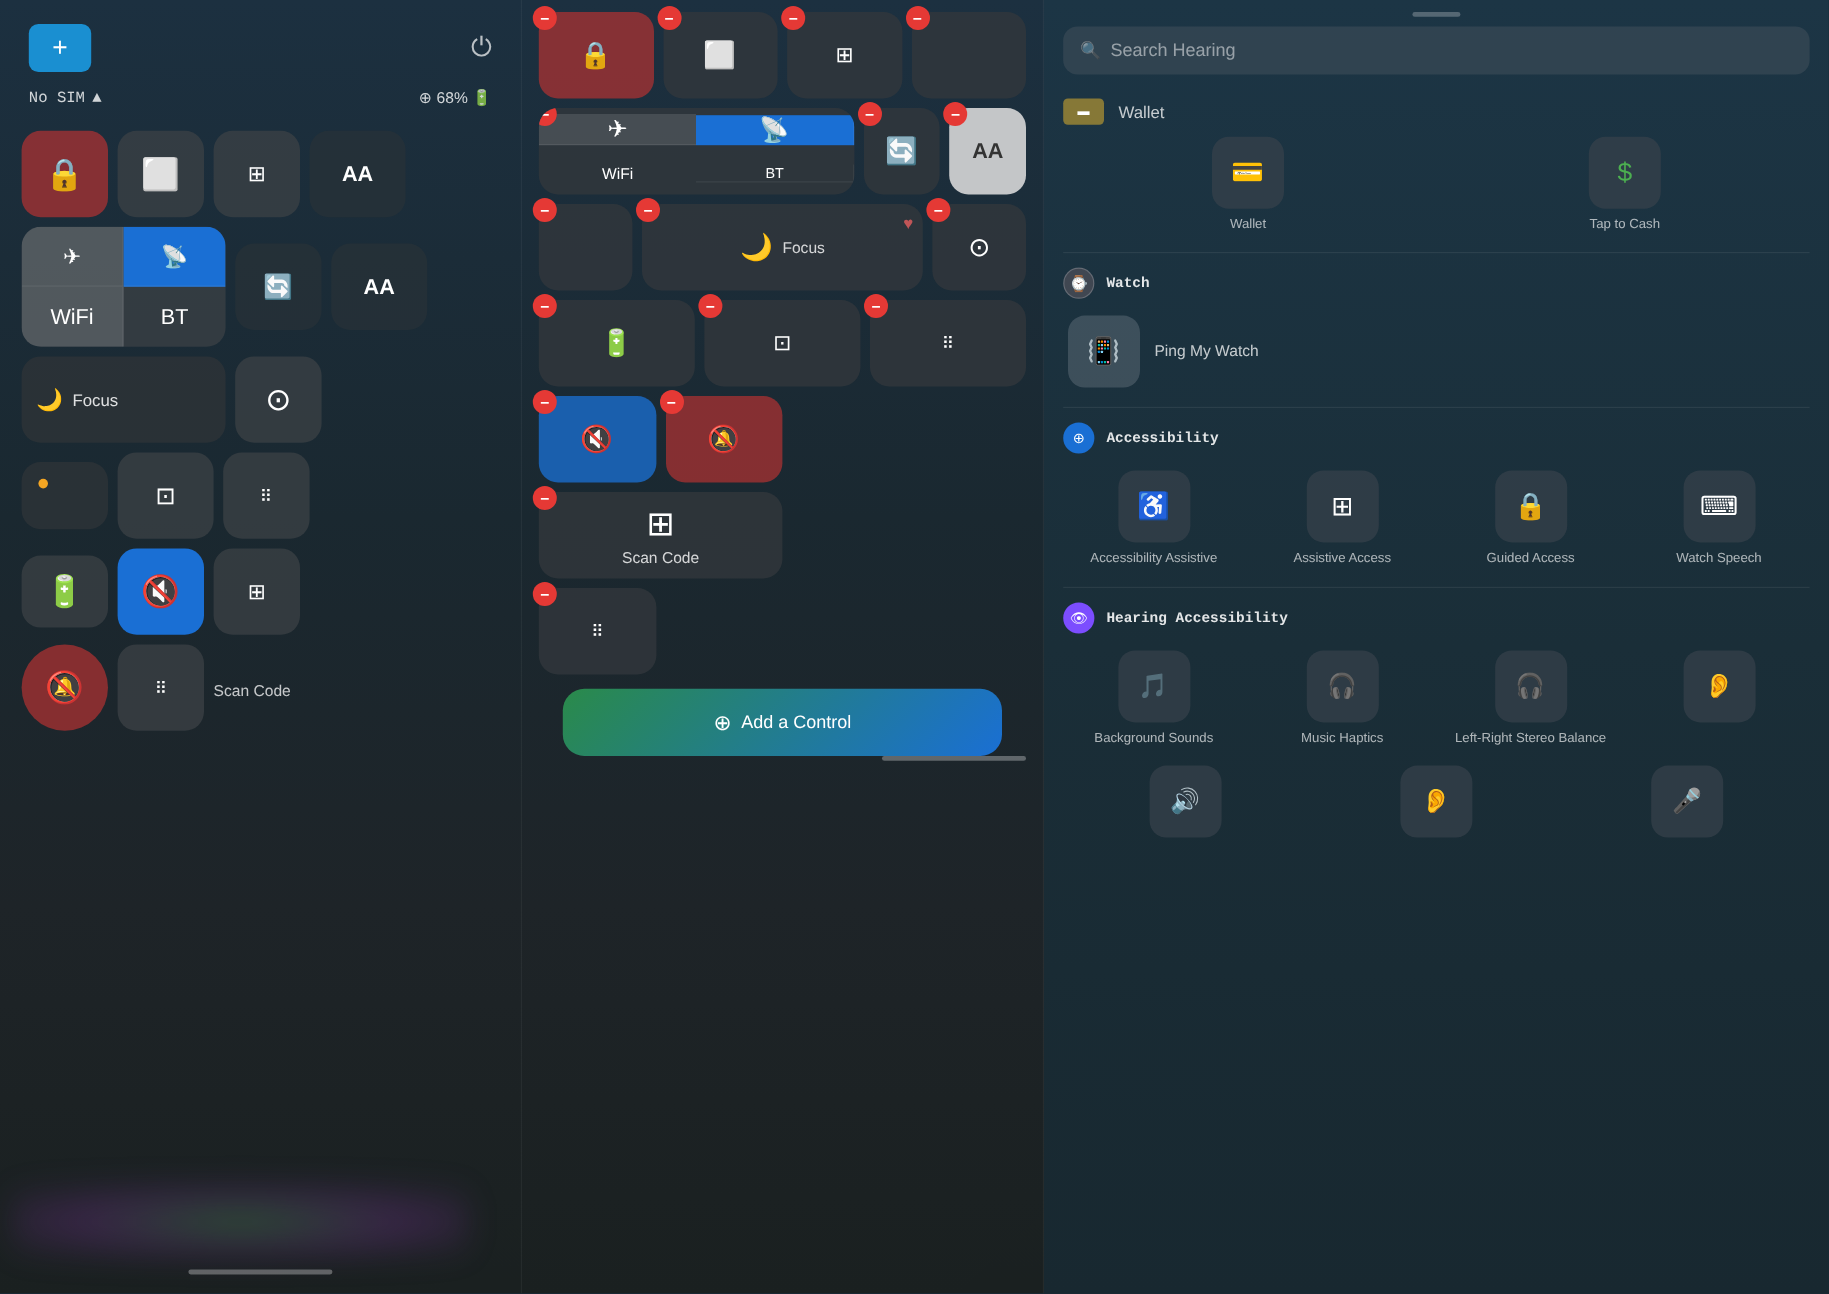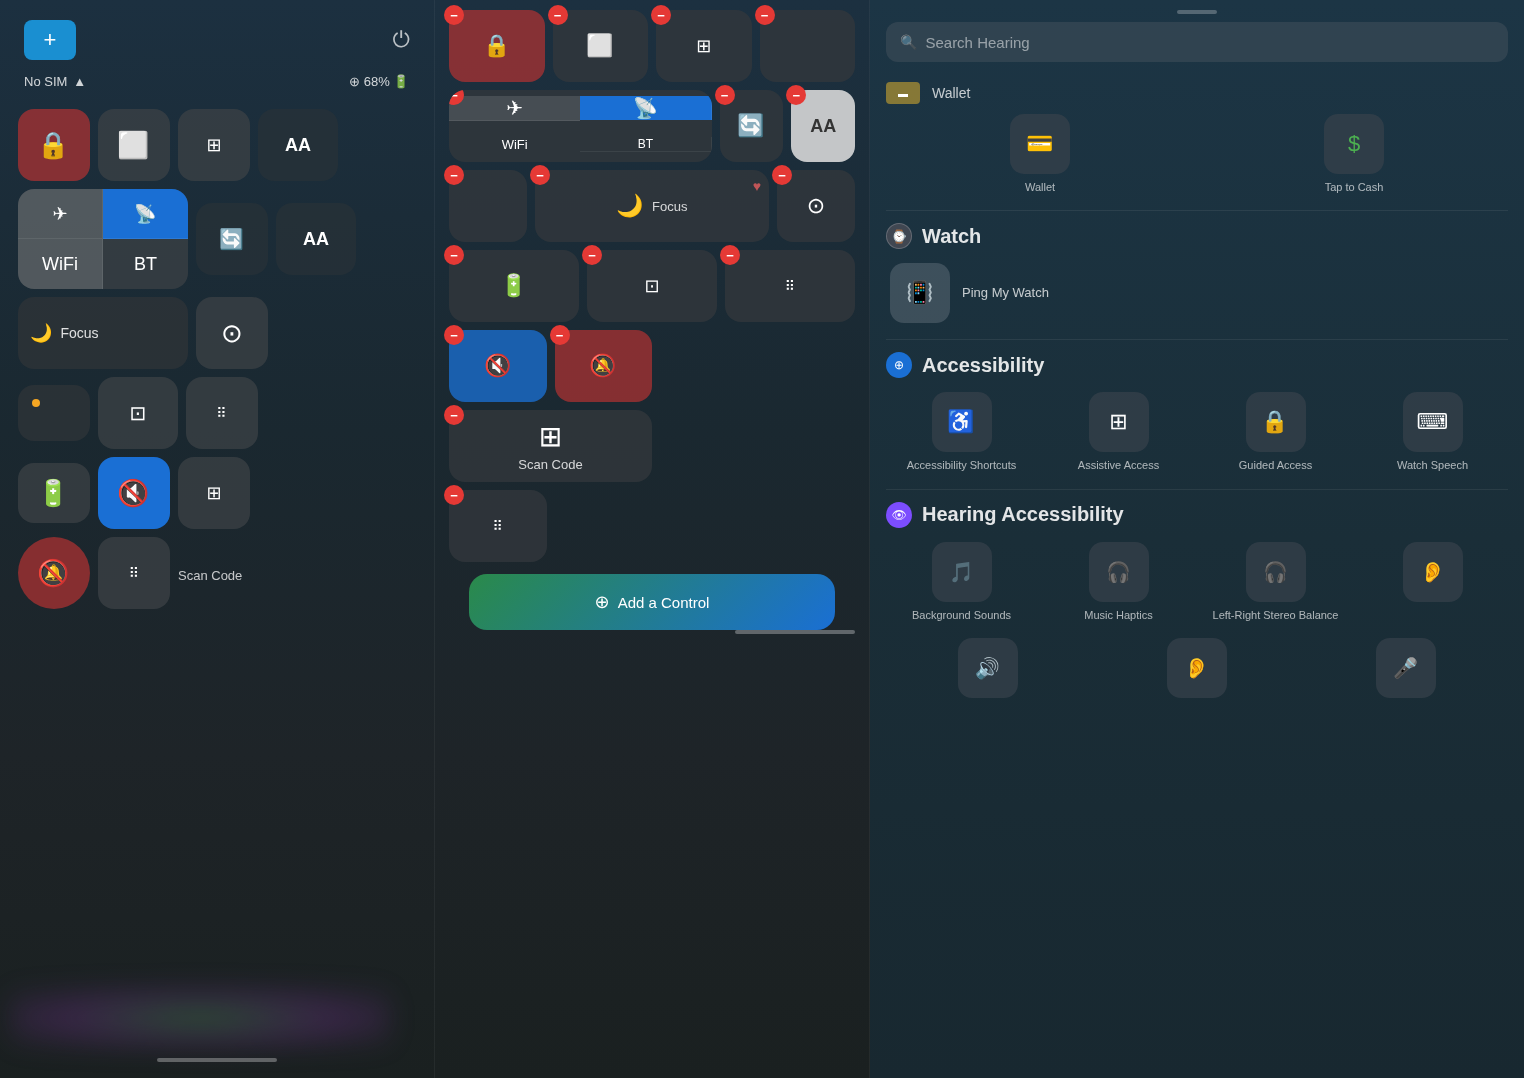--- a/index.html
+++ b/index.html
@@ -55,21 +55,21 @@
 
     .status-bar {
       display: flex;
       justify-content: space-between;
       align-items: center;
       padding: 4px 24px 10px;
       font-size: 13px;
       color: rgba(255,255,255,0.8);
     }
 
-    .status-left { display: flex; align-items: center; gap: 6px; }
+    .status-left { display: flex; align-items: center; gap: 6px; font-family: Liberation Mono, monospace; }
     .status-right { display: flex; align-items: center; gap: 4px; }
 
     .cc-grid {
       padding: 10px 18px;
       display: flex;
       flex-direction: column;
       gap: 8px;
     }
 
     .cc-row {
@@ -260,23 +260,24 @@
     .section-icon {
       width: 26px; height: 26px;
       border-radius: 50%;
       display: flex; align-items: center; justify-content: center;
       font-size: 13px;
       color: white;
     }
     .section-icon.blue { background: #1a6fd4; }
 
     .section-title {
-      font-size: 20px;
+      font-size: 12px;
       font-weight: 600;
       color: rgba(255,255,255,0.88);
+      font-family: Liberation Mono, monospace;
     }
 
     .section-items {
       display: grid;
       grid-template-columns: repeat(4, 1fr);
       gap: 6px;
       padding: 8px 16px 12px;
     }
 
     .section-item {
@@ -601,21 +602,21 @@
       <span style="font-size:12px;">⊕</span>
     </div>
     <span class="section-title">Accessibility</span>
   </div>
 
   <div class="section-items">
     <div class="section-item">
       <div class="item-icon-wrap">
         <span style="font-size:22px;">♿</span>
       </div>
-      <span class="item-label">Accessibility Shortcuts</span>
+      <span class="item-label">Accessibility Assistive</span>
     </div>
     <div class="section-item">
       <div class="item-icon-wrap">
         <span style="font-size:22px;">⊞</span>
       </div>
       <span class="item-label">Assistive Access</span>
     </div>
     <div class="section-item">
       <div class="item-icon-wrap">
         <span style="font-size:22px;">🔒</span>

